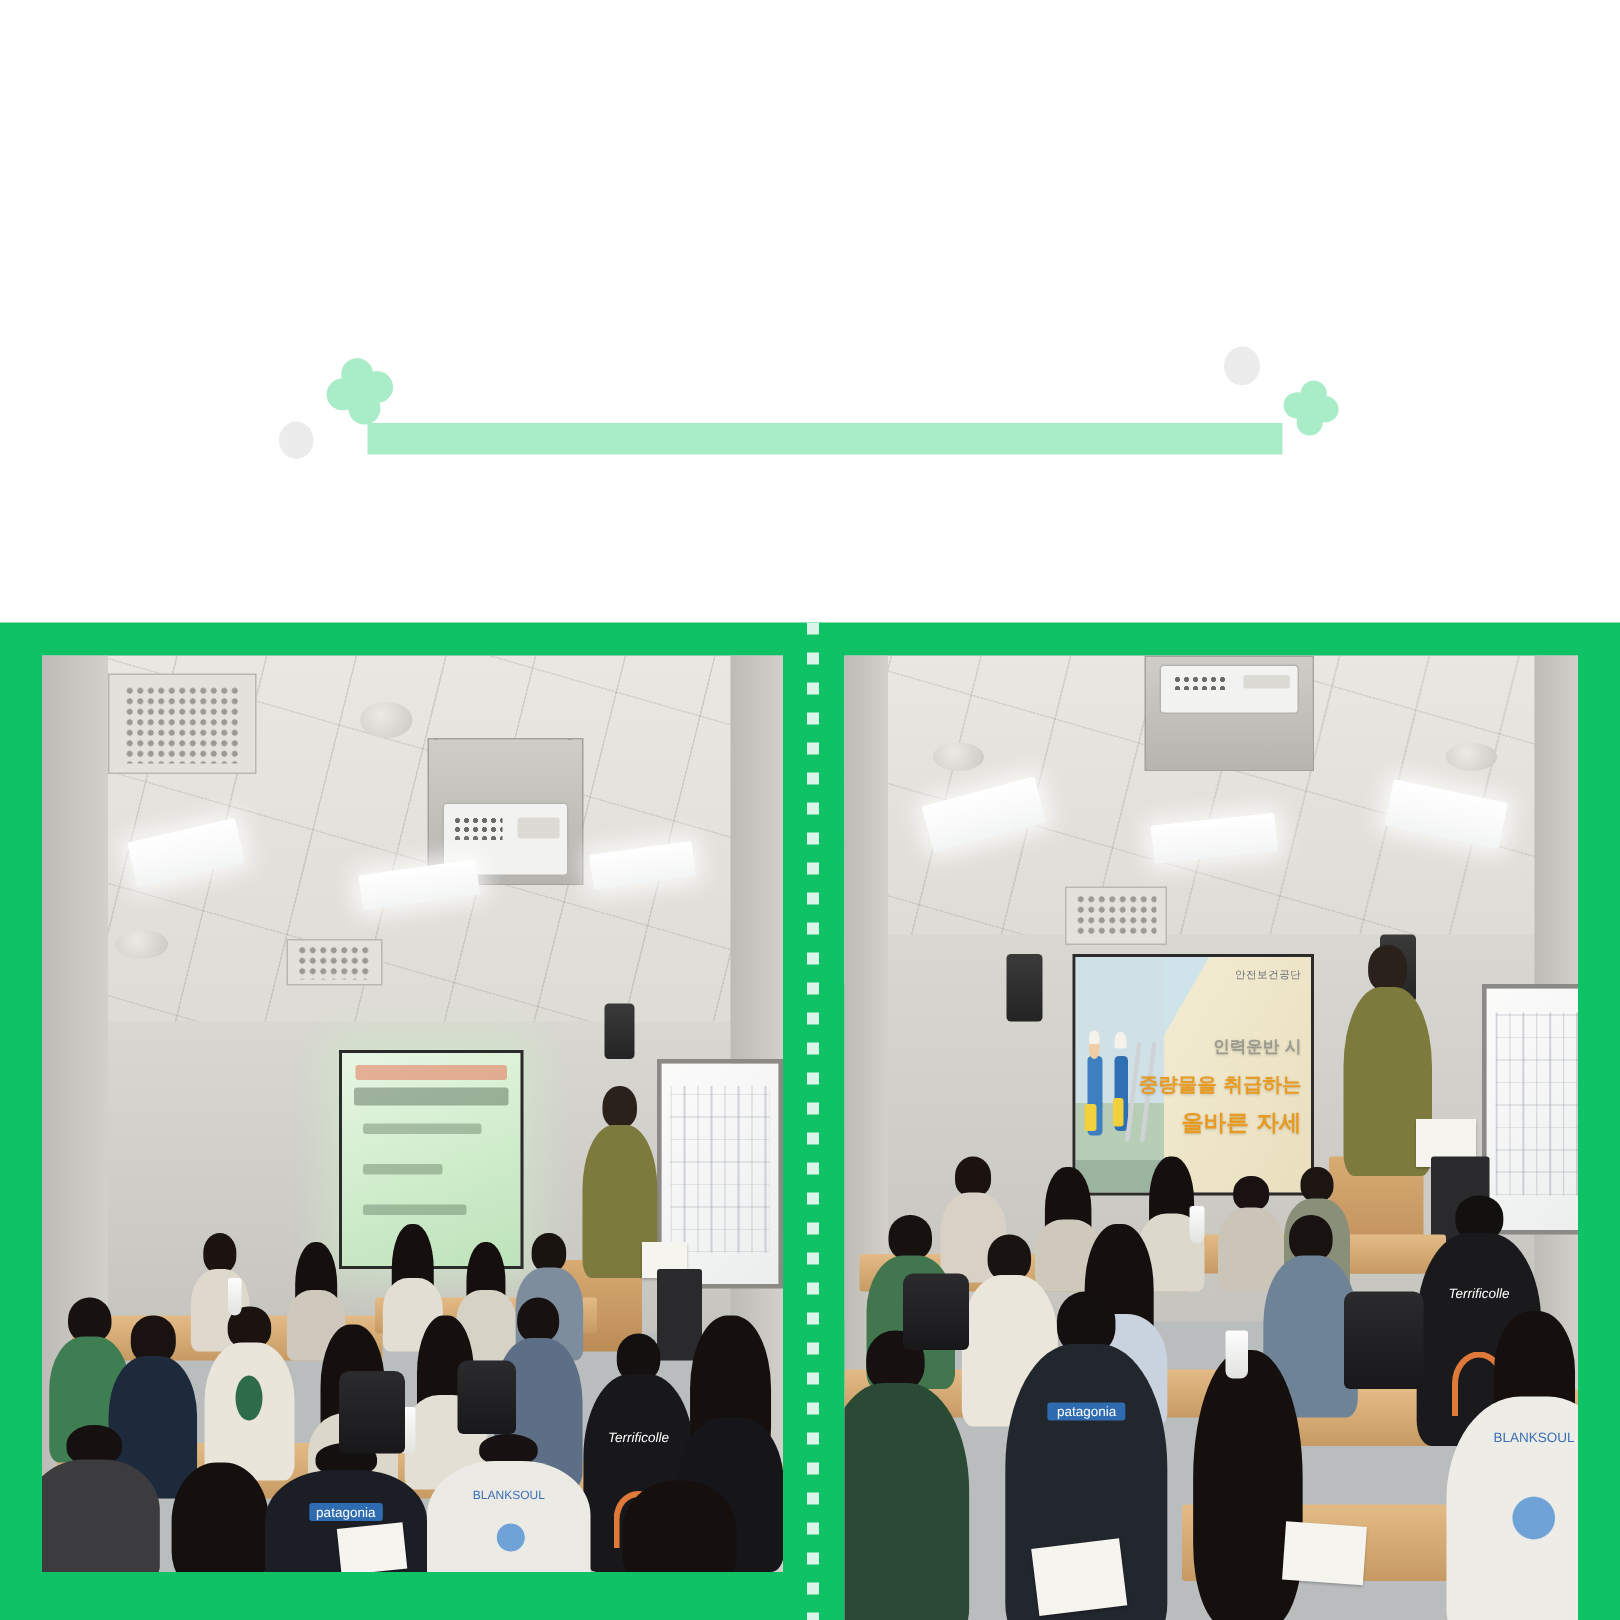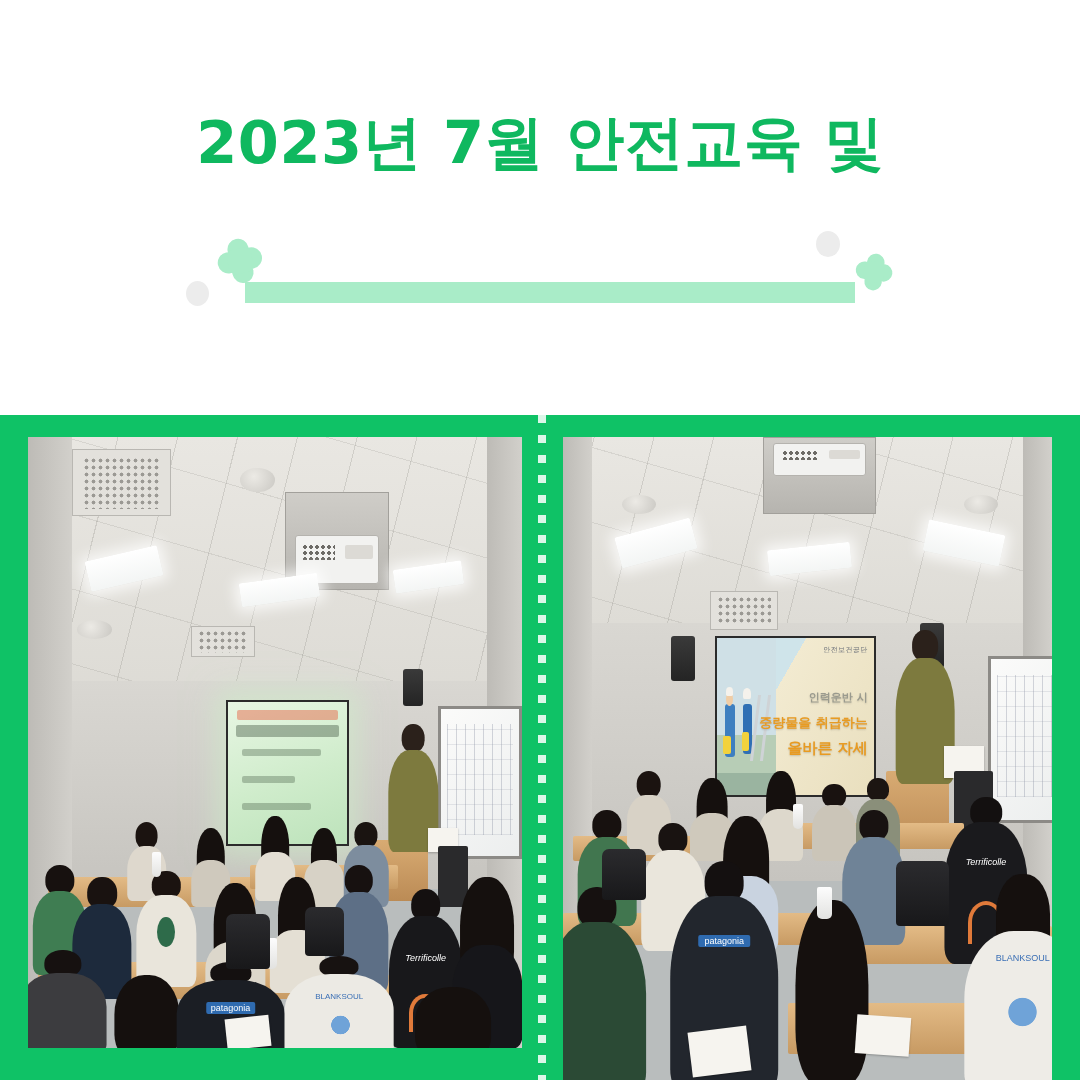--- a/index.html
+++ b/index.html
@@ -289,21 +289,20 @@
     background:#2a2a2c;
     border-radius:2px;
   }
 </style>
 </head>
 <body>
 
 <div id="header">
 
   <div id="title-block">
-    <span class="title-line">2023년 7월 안전교육 및</span>
   </div>
 
   <div class="deco-bar"></div>
 
   <div class="deco-dot" id="deco-dot-left"></div>
   <div class="deco-dot" id="deco-dot-right"></div>
 
   <div class="clover" id="clover-left">
     <i class="p1"></i>
       <i class="p2"></i>

